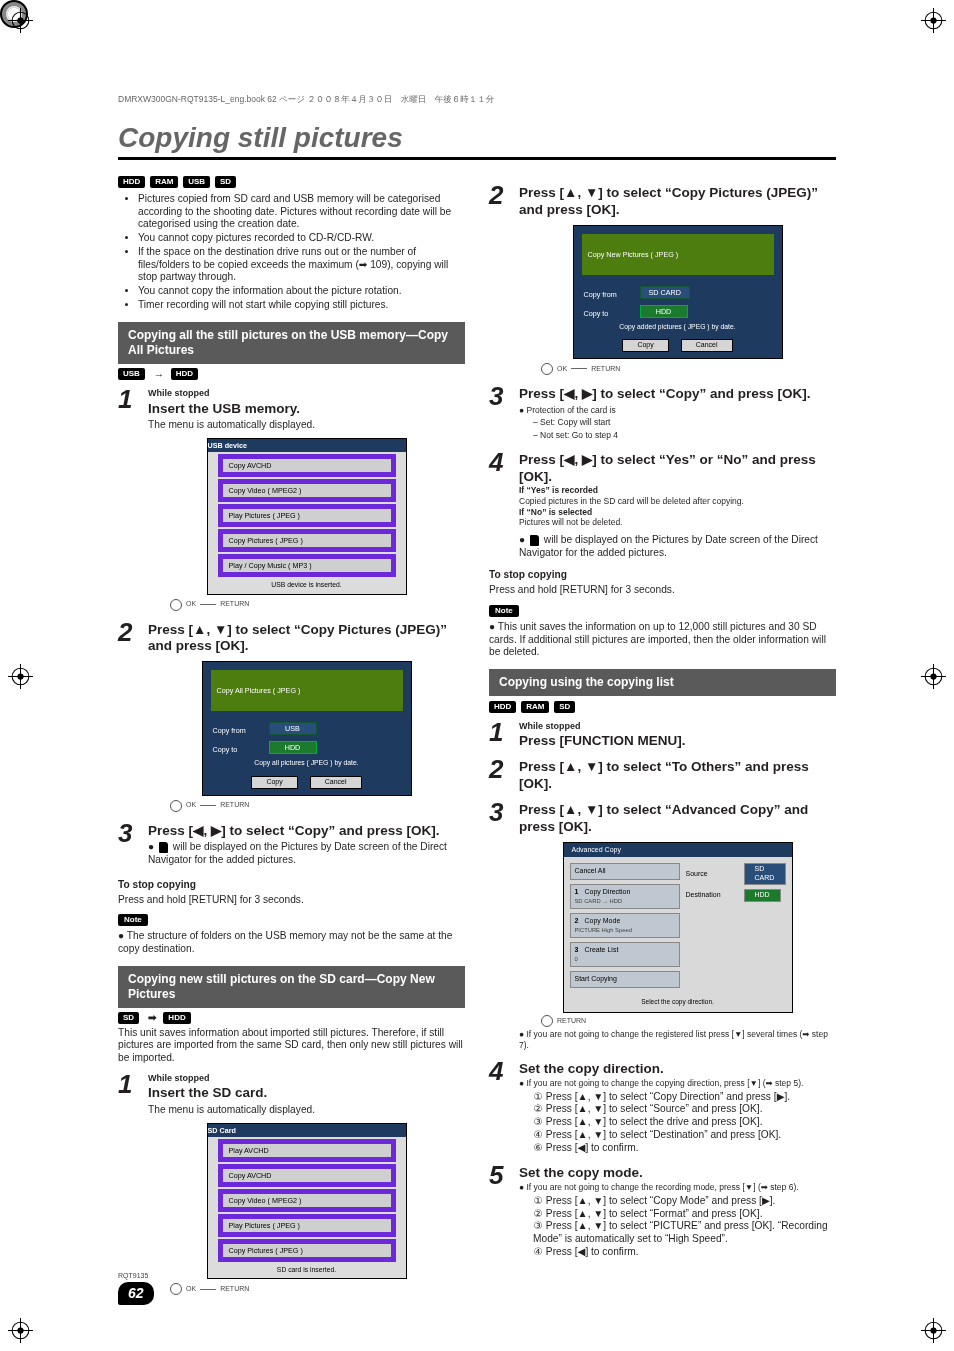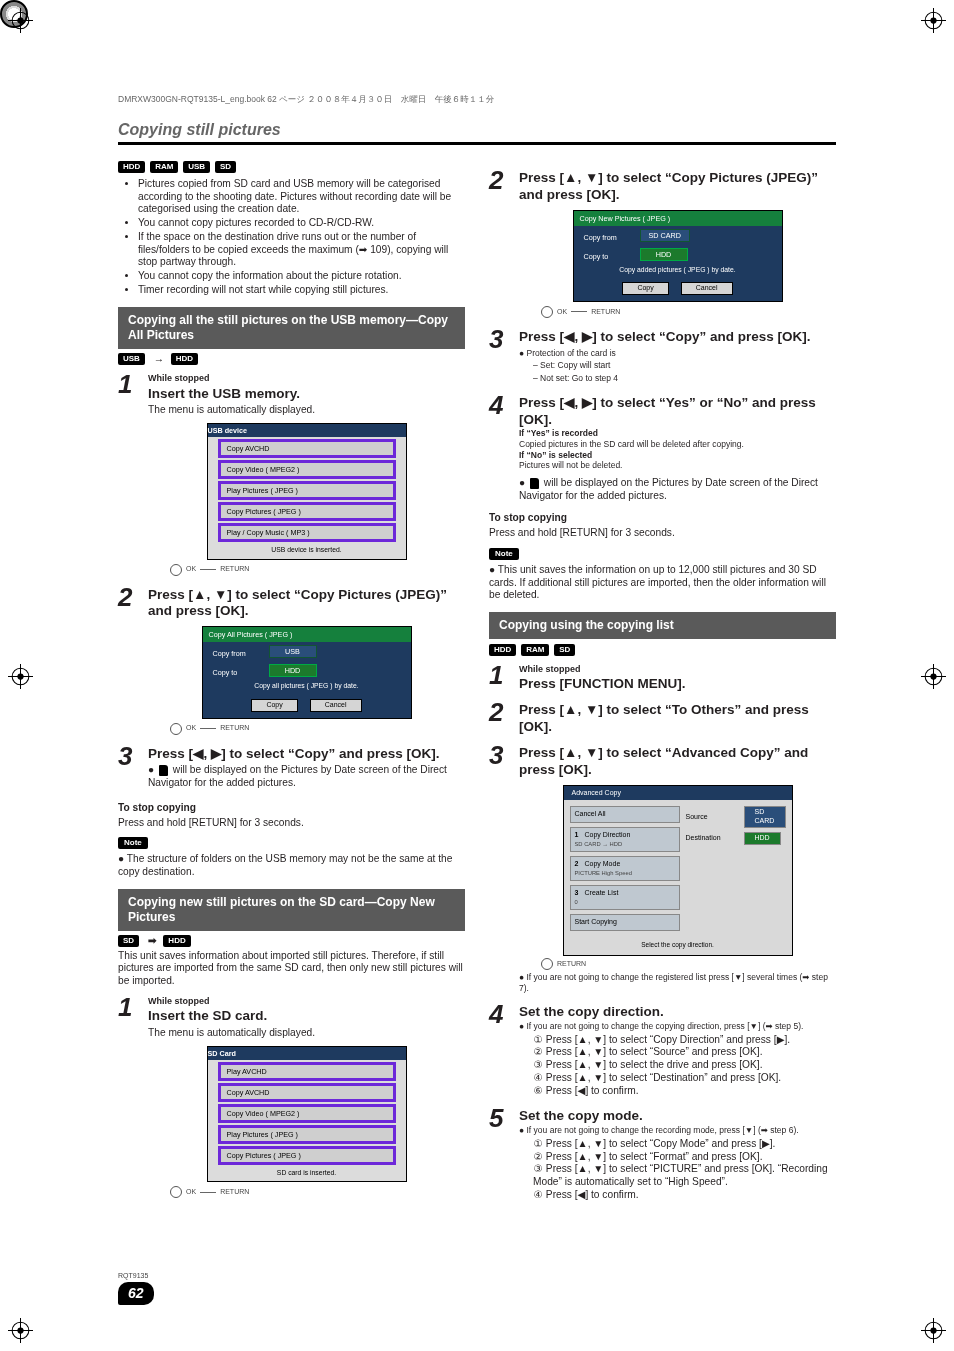--- a/index.html
+++ b/index.html
@@ -11,21 +11,21 @@
   }
   
   .regmark { position:absolute; width:25px; height:25px; }
   .regmark svg { width:100%; height:100%; }
   .reg-tl{top:8px;left:8px}.reg-tr{top:8px;right:8px}.reg-bl{bottom:8px;left:8px}.reg-br{bottom:8px;right:8px}
   .reg-ml{top:50%;left:8px;margin-top:-12px}.reg-mr{top:50%;right:8px;margin-top:-12px}
   .sc-1{top:95px;left:36px;width:28px;height:28px;border-radius:50%;border:2px solid #000;background:radial-gradient(circle,#fff 0 6px,#ddd 6px 8px,#888 8px 100%);}
   .folio-bar { position:absolute; left:118px; top:94px; font-size:8.5px; color:#666; letter-spacing:0; }
 
   .page { position:absolute; left:118px; top:110px; width:718px; }
-  h1.doc-title { font-size:16px; font-style:italic; font-weight:700; color:#666; margin:10px 0 2px; }
+  h1.doc-title { font-size:28px; font-style:italic; font-weight:700; color:#666; margin:10px 0 2px; }
   .title-rule { height:3px; background:#000; margin-bottom:16px; }
 
   .cols { display:flex; gap:24px; }
   .col { flex:1 1 0; min-width:0; }
 
   .badge { display:inline-block; background:#000; color:#fff; font-size:8px; font-weight:700; padding:1px 5px; border-radius:2px; margin-right:2px; vertical-align:middle; }
   .arrow { display:inline-block; margin:0 4px; font-weight:700;}
   ul.bullets { margin:4px 0 10px; padding:0 0 0 12px; }
   ul.bullets li { margin:1px 8px; }
 
@@ -36,30 +36,30 @@
   .step-body { flex:1; }
   .step-lead { font-weight:700; font-size:9px; }
   .step-head { font-weight:700; font-size:13.5px; margin-top:1px; }
   .step-sub { margin:2px 0 4px; }
   .note-badge { display:inline-block;background:#000;color:#fff;font-size:8px;padding:1px 6px;border-radius:2px;margin:6px 0 2px;font-weight:700; }
   .para { margin:2px 0; }
 
   
   .ui { border:1px solid #000; background:#dcdcdc; width:210px; margin:6px auto 4px; font-size:7.2px; }
   .ui.narrow{width:200px;}
-  .ui .win { background:#15803d; color:#fff; margin:0; padding:3px 6px; }
+  .ui .win { background:#4d7c0f; color:#fff; margin:8px; padding:16px 6px; }
   .ui .row { display:flex; align-items:flex-end; gap:6px; padding:3px 10px; }
   .ui .lbl { color:#fff; min-width:50px; }
   .ui .val { background:#fff;color:#000;padding:1px 8px;border:1px solid #888; min-width:48px; text-align:center;}
   .ui .val.dk{background:#2a4e7a;color:#fff;border:1px solid #153;}
   .ui .val.grn{background:#1c7a2c;color:#fff;border:1px solid #0a4;}
   .ui .msg { text-align:center; color:#fff; padding:2px 0 4px; font-size:6.8px;}
   .ui .btns { display:flex; justify-content:center; gap:12px; padding:4px 0 6px;}
   .ui .btn { background:#d5d5d5;border:1px solid #000;padding:1px 14px;color:#000; font-size:7px;}
-  .ui .list .item{background:#cfcfcf;border:3px solid #6d28d9; margin:2px 10px; padding:2px 6px; color:#000;}
+  .ui .list .item{background:#cfcfcf;border:5px solid #6d28d9; margin:2px 10px; padding:2px 6px; color:#000;}
   .ui .title{ text-align:left;color:#fff;font-weight:700;background:#1e3a5f;padding:2px 0;}
   .ui-foot{display:flex;align-items:center;gap:4px; margin:2px 0 2px 22px;font-size:7px;color:#444;}
   .ui-foot .ring{display:inline-block;width:12px;height:12px;border:1.2px solid #555;border-radius:50%;}
   .ui-foot .dash{display:inline-block;width:16px;height:1px;background:#666;}
 
   .ui2 { border:1px solid #000;background:#d9d9d9;width:230px;margin:6px auto 2px;font-size:7px; }
   .ui2 .hdr{background:#1e3a5f;color:#fff;padding:3px 8px;}
   .ui2 .body{display:flex;gap:6px;padding:6px;}
   .ui2 .leftp{width:110px;}
   .ui2 .panelrow{background:#bfc8d0;border:1px solid #888;margin-bottom:4px;padding:3px 4px;color:#000;}

